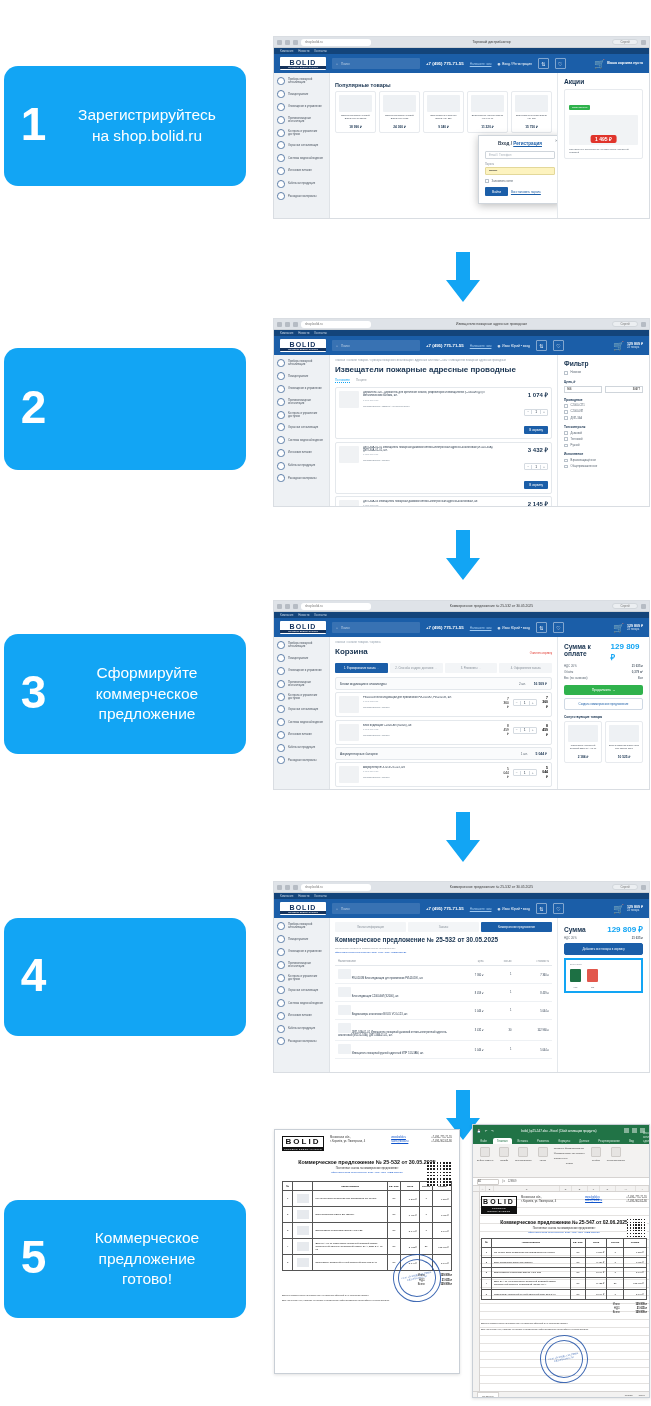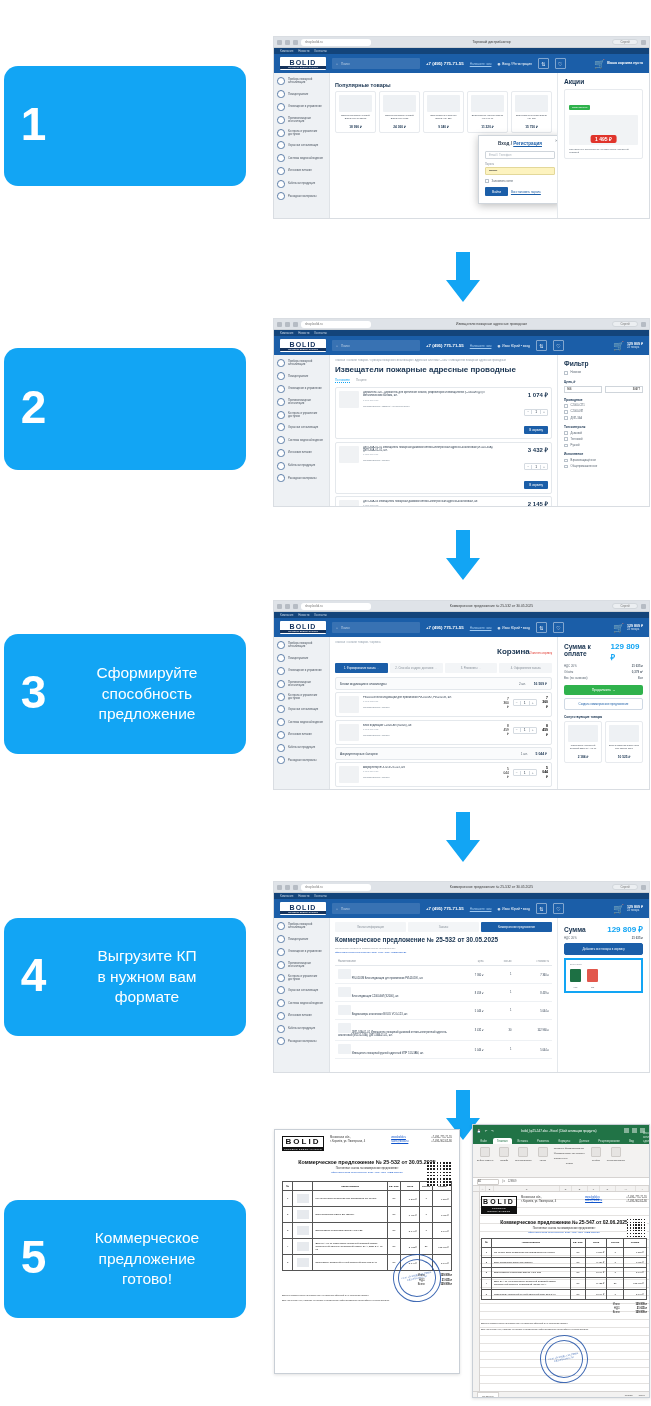--- a/index.html
+++ b/index.html
@@ -240,35 +240,34 @@
   .xl-rowhdr { position:absolute; left:0; top:6px; bottom:0; width:7px; background:#f3f2f1; border-right:1px solid #d6d3d1;}
   .xl-sheetbar { position:absolute; left:0; right:0; bottom:0; height:8px; background:#f3f2f1; border-top:1px solid #d6d3d1; display:flex; align-items:center; padding:0 4px; font-size:2.5px; color:#444;}
   .xl-sheettab { background:#fff; border:1px solid #d6d3d1; border-bottom:none; padding:0 4px; line-height:7px; border-radius:1px 1px 0 0;}
   .xl-content { position:absolute; left:8px; right:2px; top:8px; }
 </style>
 </head>
 <body>
 
 <div class="step-card" style="top:66px;height:120px;">
   <div class="step-num">1</div>
+  <div class="step-text">Зарегистрируйтесь
+на shop.bolid.ru</div>
 </div>
 <div class="step-card" style="top:348px;height:122px;">
   <div class="step-num">2</div>
 </div>
 <div class="step-card" style="top:634px;height:120px;">
   <div class="step-num">3</div>
   <div class="step-text">Сформируйте
-способность
+коммерческое
 предложение</div>
 </div>
 <div class="step-card" style="top:918px;height:118px;">
   <div class="step-num">4</div>
-  <div class="step-text">Выгрузите КП
-в нужном вам
-формате</div>
 </div>
 <div class="step-card" style="top:1200px;height:118px;">
   <div class="step-num">5</div>
   <div class="step-text">Коммерческое
 предложение
 готово!</div>
 </div>
 
 <div class="arrow" style="top:252px;">
   <svg viewBox="0 0 40 52">
@@ -708,21 +707,21 @@
           <span class="nav-ico"></span>
           <span>Кабельная продукция</span>
         </div>
       <div class="nav-item">
           <span class="nav-ico"></span>
           <span>Расходные материалы</span>
         </div>
     </div>
     <div class="content">
       <div class="crumbs">Главная / Каталог товаров / Корзина</div>
-      <div style="display:flex;align-items:baseline;justify-content:flex-end;">
+      <div style="display:flex;align-items:baseline;justify-content:space-between;">
         <div class="page-h1">Корзина</div>
         <span style="font-size:2.7px;color:#e0342b;">Очистить корзину</span>
       </div>
       <div class="tabs">
         <span class="tab active">1. Формирование заказа →</span>
         <span class="tab">2. Способы и адрес доставки →</span>
         <span class="tab">3. Реквизиты →</span>
         <span class="tab">4. Оформление заказа</span>
       </div>
       <div class="grp-row">

